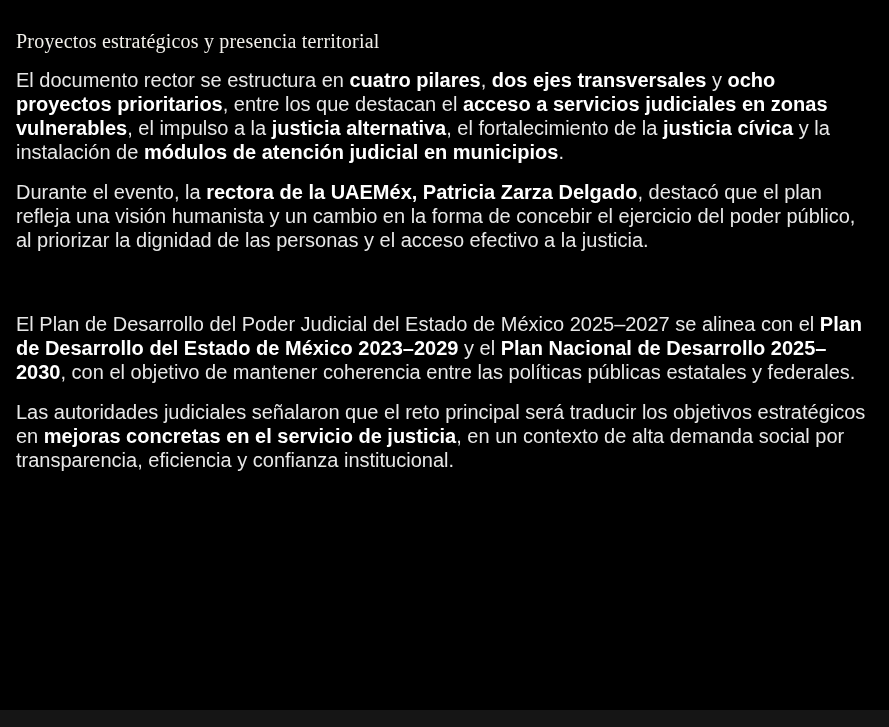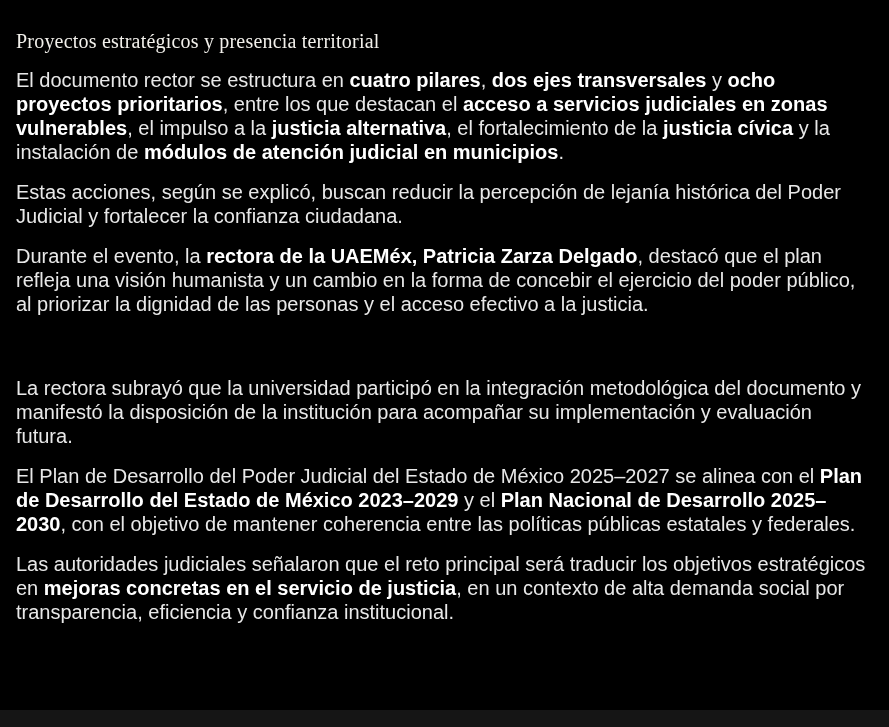--- a/index.html
+++ b/index.html
@@ -56,28 +56,26 @@
 </style>
 </head>
 <body>
 
 <article data-name="article-content">
 
   <h2 class="section-heading" data-name="section-heading-projects">Proyectos estratégicos y presencia territorial</h2>
 
   <p class="body-paragraph" data-name="paragraph-pillars"><span data-name="text-segment">El documento rector se estructura en </span><span class="b" data-name="bold-text-segment">cuatro pilares</span><span data-name="text-segment">, </span><span class="b" data-name="bold-text-segment">dos ejes transversales</span><span data-name="text-segment"> y </span><span class="b" data-name="bold-text-segment">ocho proyectos prioritarios</span><span data-name="text-segment">, entre los que destacan el </span><span class="b" data-name="bold-text-segment">acceso a servicios judiciales en zonas vulnerables</span><span data-name="text-segment">, el impulso a la </span><span class="b" data-name="bold-text-segment">justicia alternativa</span><span data-name="text-segment">, el fortalecimiento de la </span><span class="b" data-name="bold-text-segment">justicia cívica</span><span data-name="text-segment"> y la instalación de </span><span class="b" data-name="bold-text-segment">módulos de atención judicial en municipios</span><span data-name="text-segment">.</span></p>
 
-  <p class="body-paragraph" data-name="paragraph-actions"><span data-name="text-segment">Estas acciones, según se explicó, buscan reducir la percepción de lejanía histórica del Poder Judicial y fortalecer la confianza ciudadana.</span></p>
 
 
   <p class="body-paragraph" data-name="paragraph-rector"><span data-name="text-segment">Durante el evento, la </span><span class="b" data-name="bold-text-segment">rectora de la UAEMéx, Patricia Zarza Delgado</span><span data-name="text-segment">, destacó que el plan refleja una visión humanista y un cambio en la forma de concebir el ejercicio del poder público, al priorizar la dignidad de las personas y el acceso efectivo a la justicia.</span></p>
 
   <div class="empty-paragraph" data-name="empty-paragraph-spacer"></div>
 
-  <p class="body-paragraph" data-name="paragraph-university"><span data-name="text-segment">La rectora subrayó que la universidad participó en la integración metodológica del documento y manifestó la disposición de la institución para acompañar su implementación y evaluación futura.</span></p>
 
 
   <p class="body-paragraph" data-name="paragraph-plans"><span data-name="text-segment">El Plan de Desarrollo del Poder Judicial del Estado de México 2025–2027 se alinea con el </span><span class="b" data-name="bold-text-segment">Plan de Desarrollo del Estado de México 2023–2029</span><span data-name="text-segment"> y el </span><span class="b" data-name="bold-text-segment">Plan Nacional de Desarrollo 2025–2030</span><span data-name="text-segment">, con el objetivo de mantener coherencia entre las políticas públicas estatales y federales.</span></p>
 
   <p class="body-paragraph" data-name="paragraph-challenge"><span data-name="text-segment">Las autoridades judiciales señalaron que el reto principal será traducir los objetivos estratégicos en </span><span class="b" data-name="bold-text-segment">mejoras concretas en el servicio de justicia</span><span data-name="text-segment">, en un contexto de alta demanda social por transparencia, eficiencia y confianza institucional.</span></p>
 
 </article>
 
 <div class="bottom-bar" data-name="bottom-bar"></div>
 

